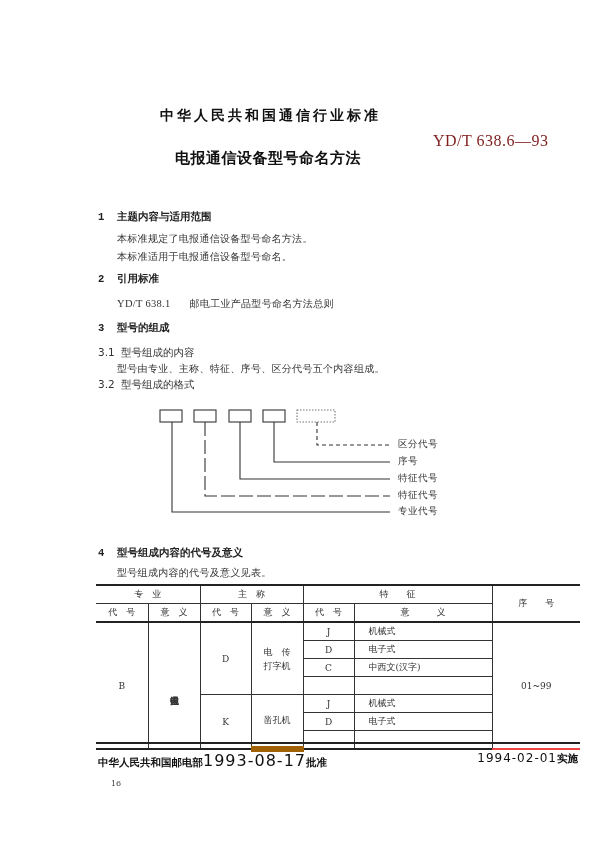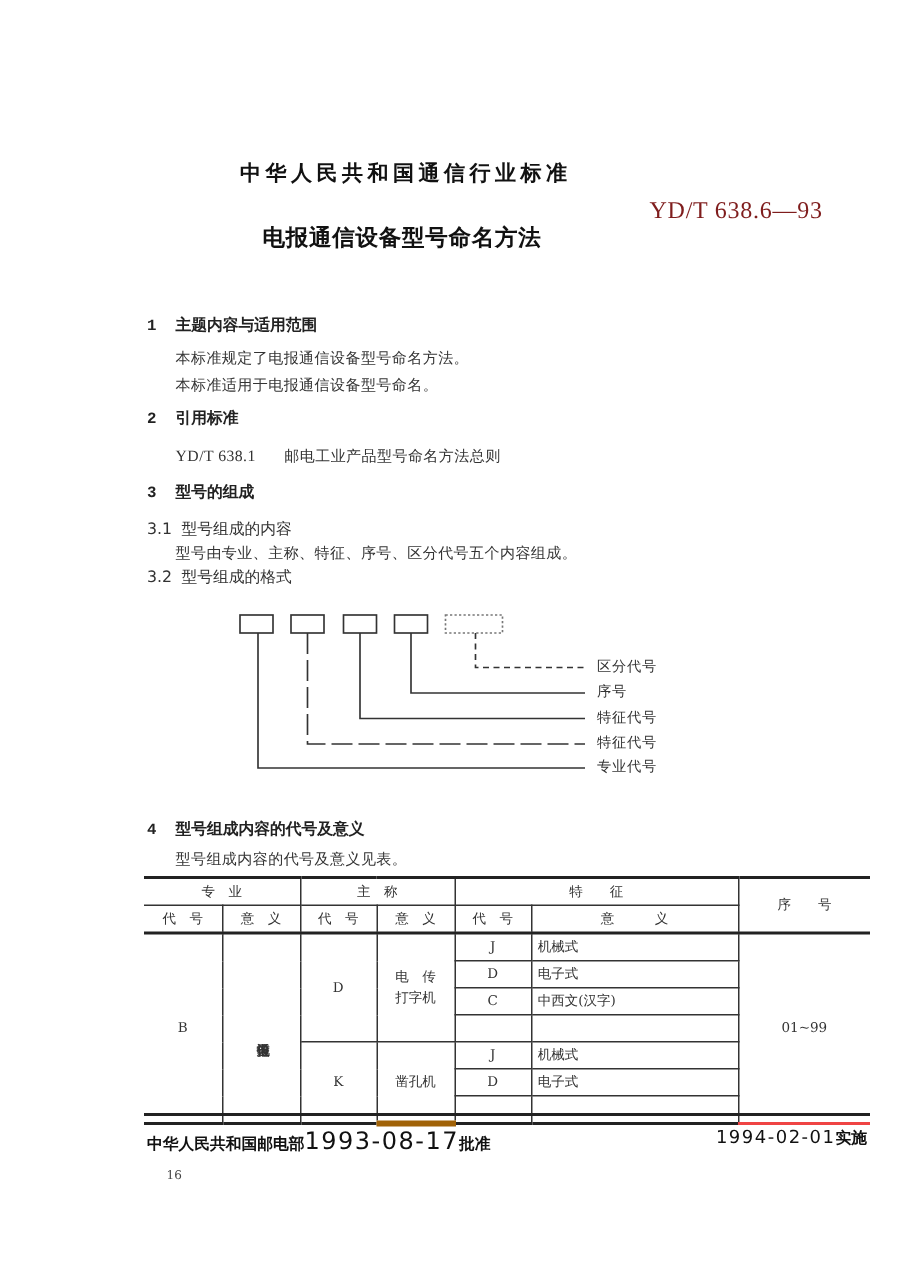--- a/index.html
+++ b/index.html
@@ -80,21 +80,21 @@
       border: 1px solid #333;
       text-align: center;
       padding: 0;
       height: 17px;
       vertical-align: middle;
     }
     .tbl tr.r-top td { border-top: 2px solid #222; }
     .tbl tr.r-bottom td { border-bottom: 2px solid #222; }
     .tbl td.left-open { border-left: none; }
     .tbl td.right-open { border-right: none; }
-    .tbl td.txt-left { text-align: left; padding-left: 4px; }
+    .tbl td.txt-left { text-align: left; padding-left: 14px; }
     .vert {
       writing-mode: vertical-rl;
       letter-spacing: 0px;
       display: inline-block;
       font-size: 9px;
     }
 
     .footer-rule {
       left: 96px; top: 742px;
       width: 484px; height: 2px;
@@ -234,21 +234,21 @@
     <td>C</td>
     <td class="txt-left">中西文(汉字)</td>
   </tr>
   <tr>
     <td></td>
     <td class="txt-left"></td>
   </tr>
 
   <tr>
     <td rowspan="3" style="border-bottom:2px solid #222;">K</td>
-    <td rowspan="3" style="border-bottom:4px solid #a16207;">凿孔机</td>
+    <td rowspan="3" style="border-bottom:6px solid #a16207;">凿孔机</td>
     <td>J</td>
     <td class="txt-left">机械式</td>
   </tr>
   <tr>
     <td>D</td>
     <td class="txt-left">电子式</td>
   </tr>
   <tr class="r-bottom">
     <td></td>
     <td class="txt-left"></td>

